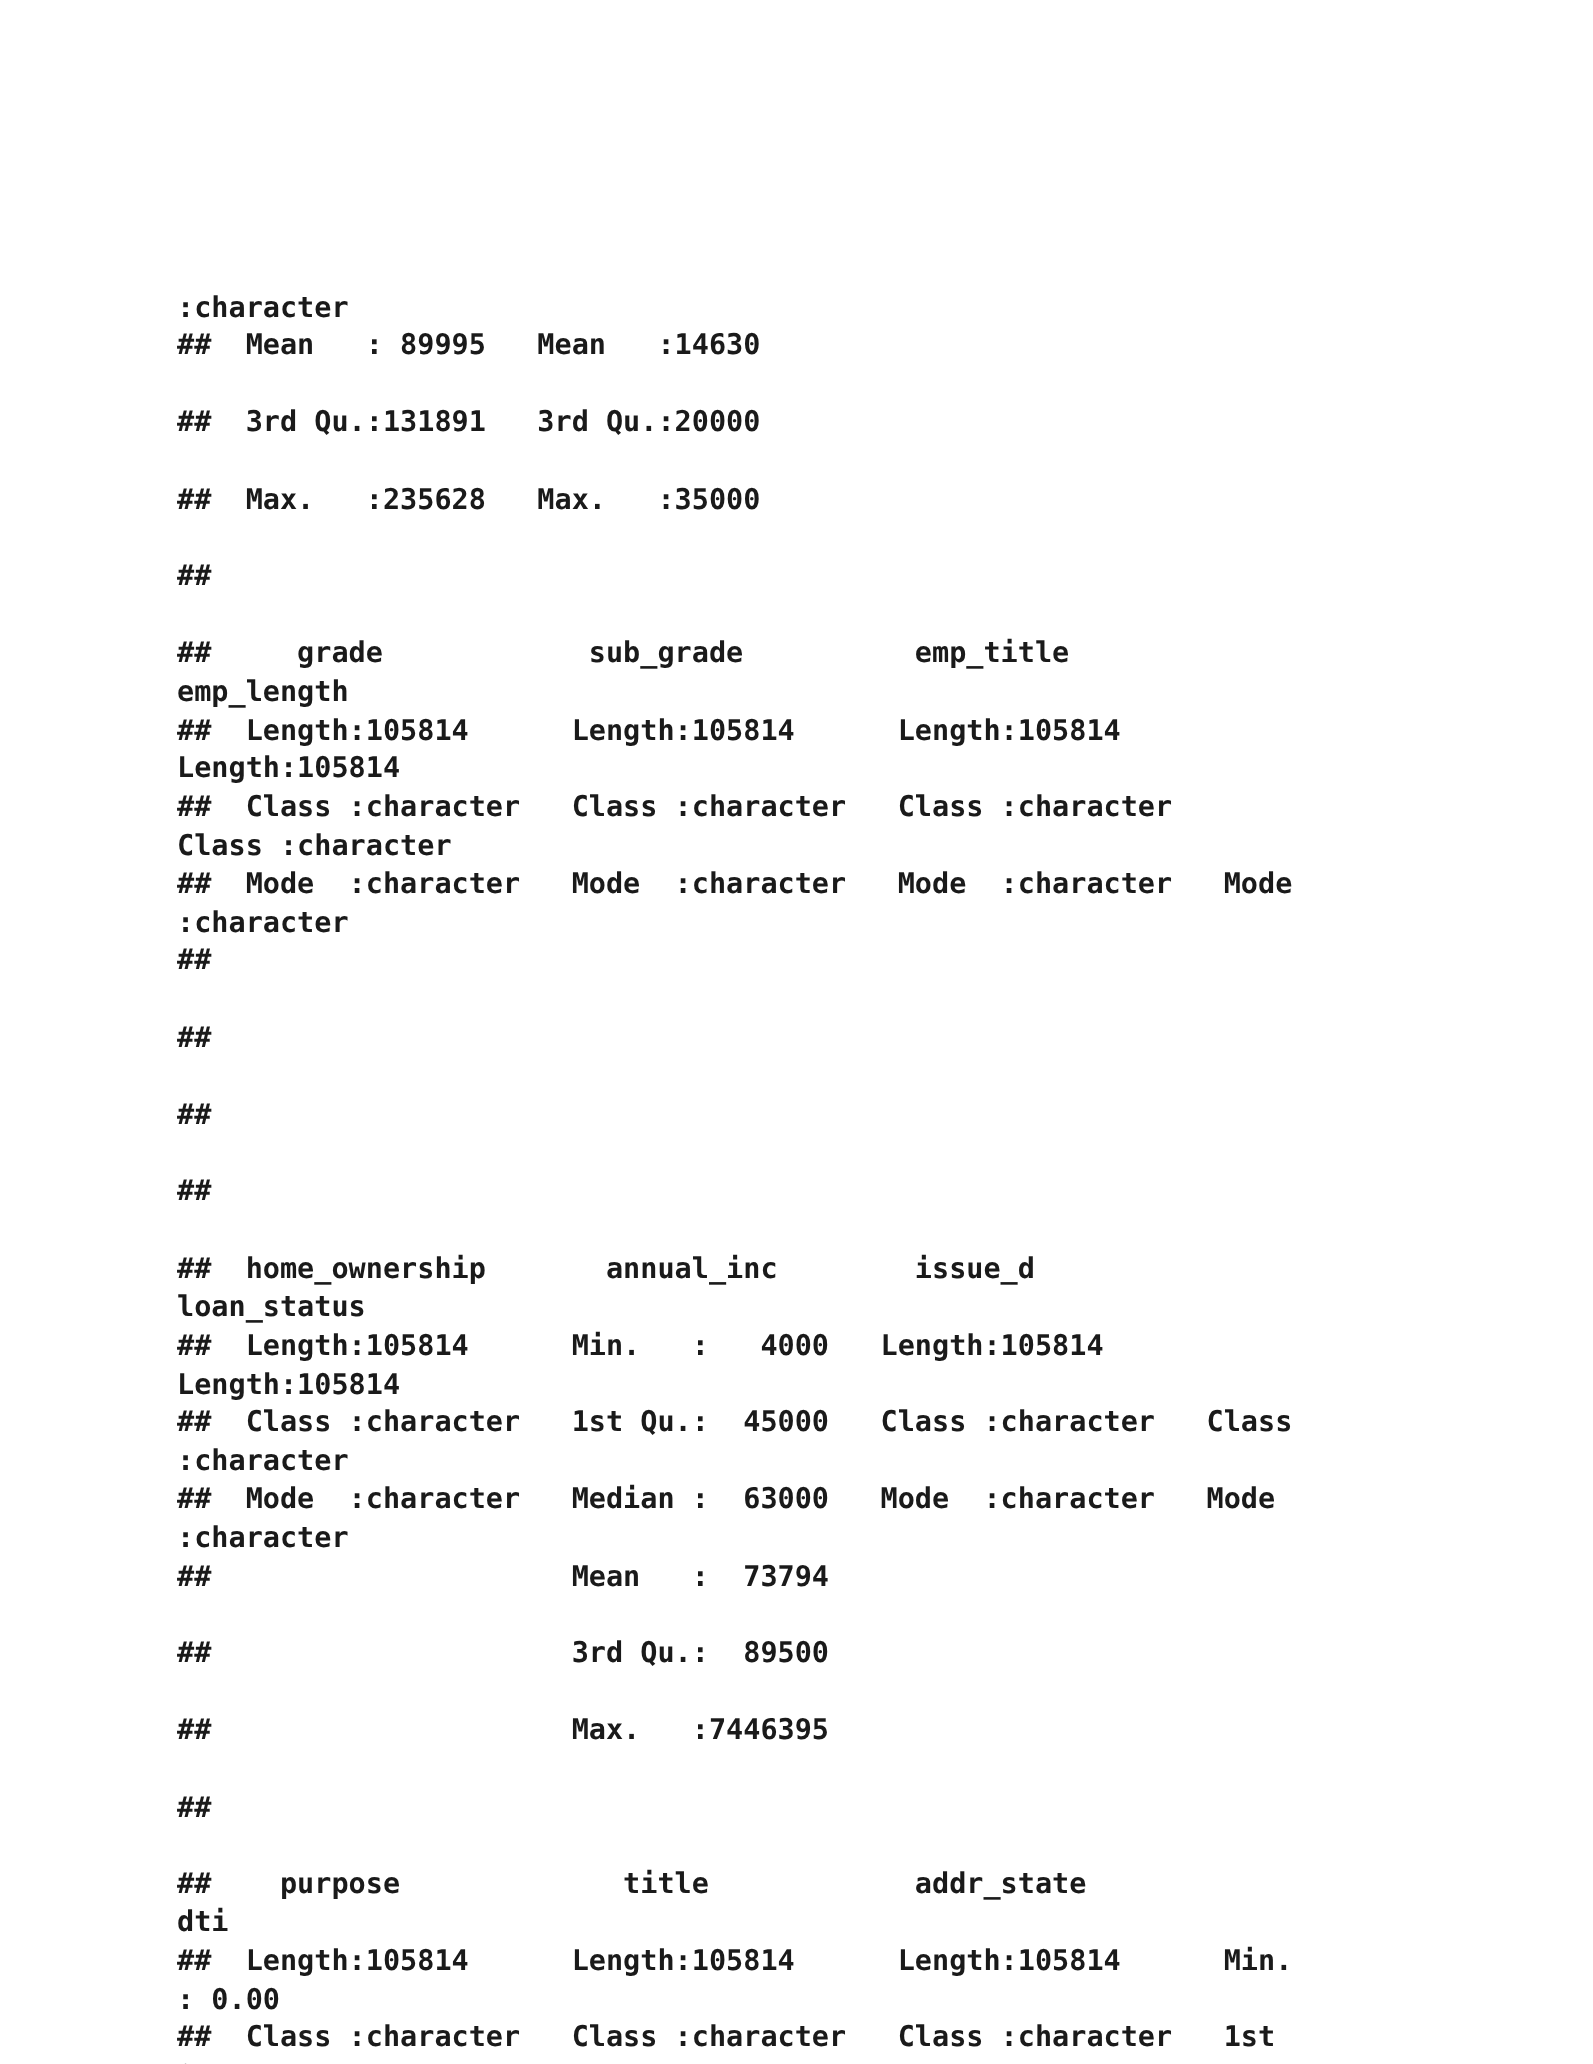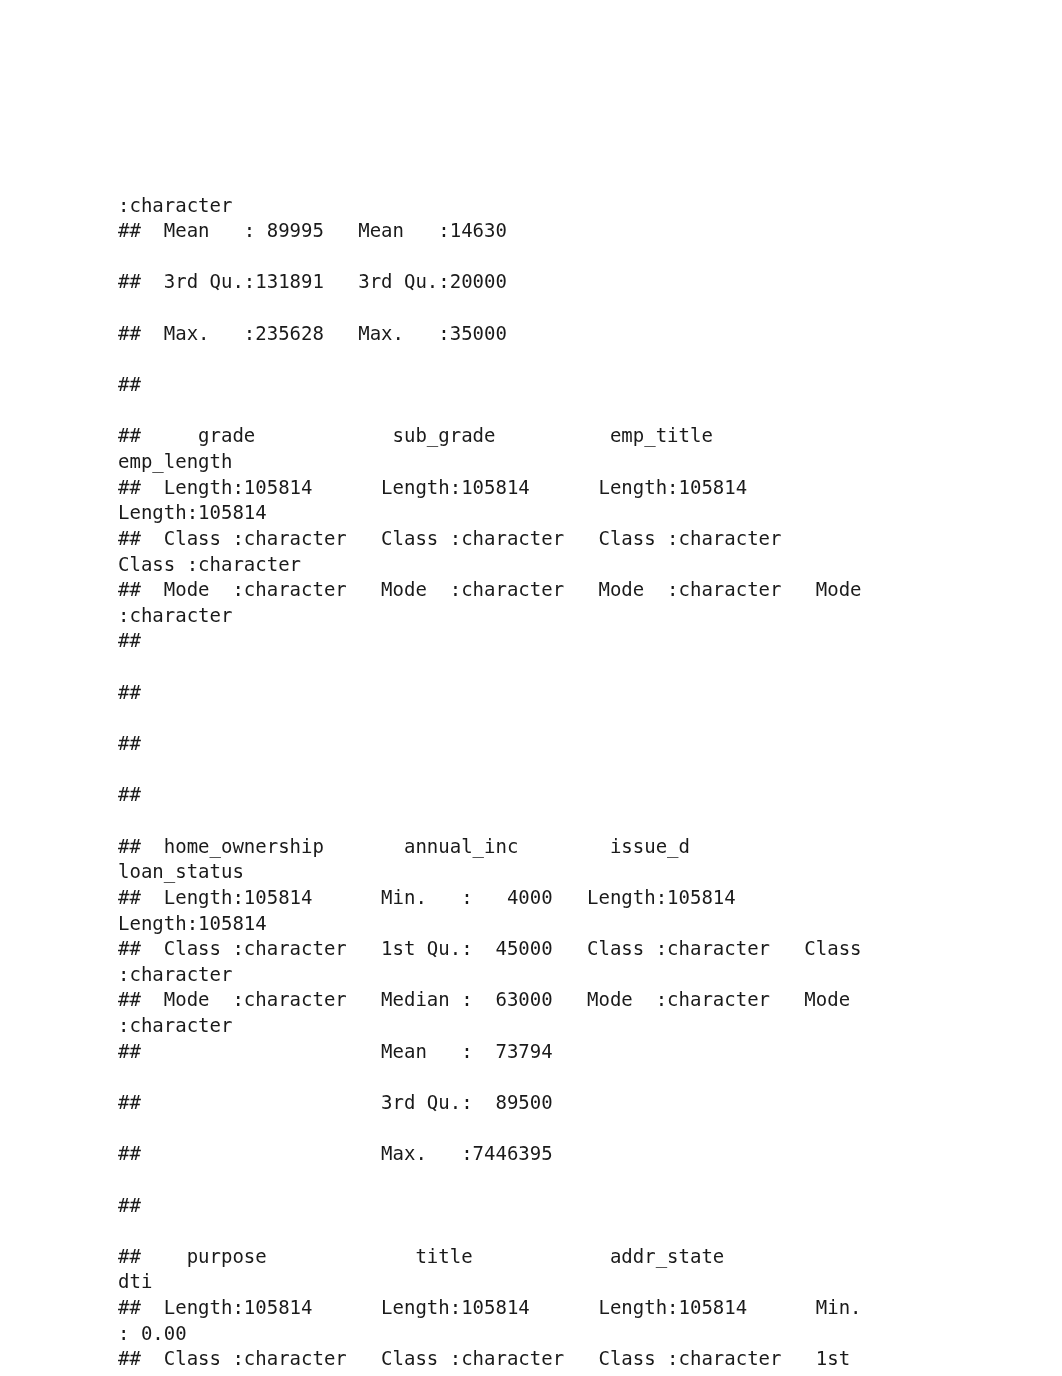--- a/index.html
+++ b/index.html
@@ -12,20 +12,21 @@
     font-family: "Menlo", "Consolas", "DejaVu Sans Mono", "Courier New", monospace;
     font-size: 19px;
     line-height: 1.35;
     color: #1a1a1a;
     white-space: pre;
     padding: 90px 0 60px 118px;
     box-sizing: border-box;
   }
   .line {
     white-space: pre;
+    font-weight: bold;
   }
 </style>
 </head>
 <body>
 
 
 
 <div id="output"><div class="line">:character                                                              </div><div class="line">##  Mean   : 89995   Mean   :14630                                      </div><div class="line">&nbsp;</div><div class="line">##  3rd Qu.:131891   3rd Qu.:20000                                      </div><div class="line">&nbsp;</div><div class="line">##  Max.   :235628   Max.   :35000                                      </div><div class="line">&nbsp;</div><div class="line">##                                                                      </div><div class="line">&nbsp;</div><div class="line">##     grade            sub_grade          emp_title         </div><div class="line">emp_length       </div><div class="line">##  Length:105814      Length:105814      Length:105814      </div><div class="line">Length:105814     </div><div class="line">##  Class :character   Class :character   Class :character   </div><div class="line">Class :character  </div><div class="line">##  Mode  :character   Mode  :character   Mode  :character   Mode  </div><div class="line">:character  </div><div class="line">##                                                                      </div><div class="line">&nbsp;</div><div class="line">##                                                                      </div><div class="line">&nbsp;</div><div class="line">##                                                                      </div><div class="line">&nbsp;</div><div class="line">##                                                                      </div><div class="line">&nbsp;</div><div class="line">##  home_ownership       annual_inc        issue_d          </div><div class="line">loan_status       </div><div class="line">##  Length:105814      Min.   :   4000   Length:105814      </div><div class="line">Length:105814     </div><div class="line">##  Class :character   1st Qu.:  45000   Class :character   Class </div><div class="line">:character  </div><div class="line">##  Mode  :character   Median :  63000   Mode  :character   Mode  </div><div class="line">:character  </div><div class="line">##                     Mean   :  73794                               </div><div class="line">&nbsp;</div><div class="line">##                     3rd Qu.:  89500                               </div><div class="line">&nbsp;</div><div class="line">##                     Max.   :7446395                               </div><div class="line">&nbsp;</div><div class="line">##                                                                   </div><div class="line">&nbsp;</div><div class="line">##    purpose             title            addr_state             </div><div class="line">dti       </div><div class="line">##  Length:105814      Length:105814      Length:105814      Min.   </div><div class="line">: 0.00  </div><div class="line">##  Class :character   Class :character   Class :character   1st </div><div class="line">Qu.:11.71  </div></div>
 
 

